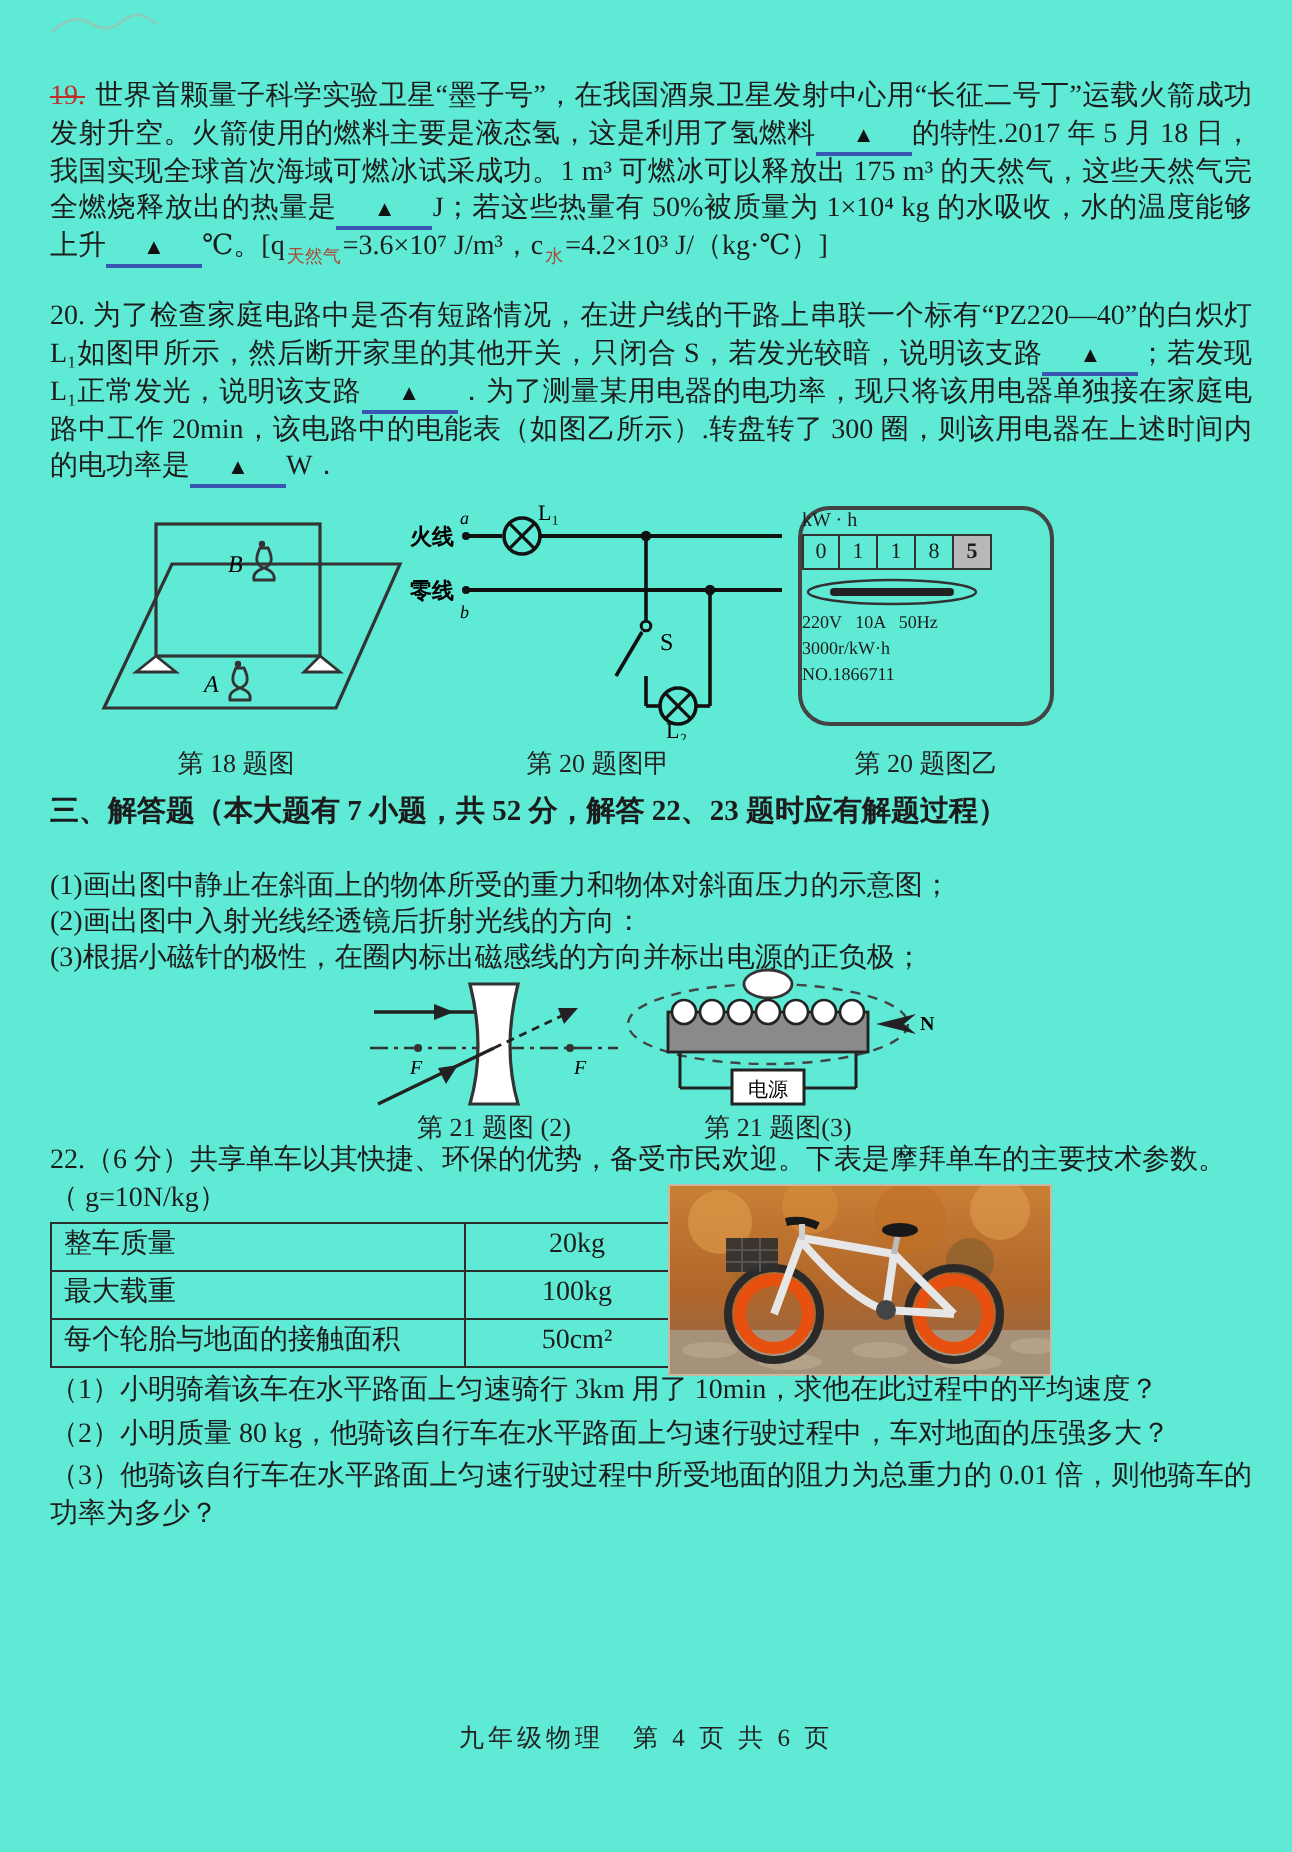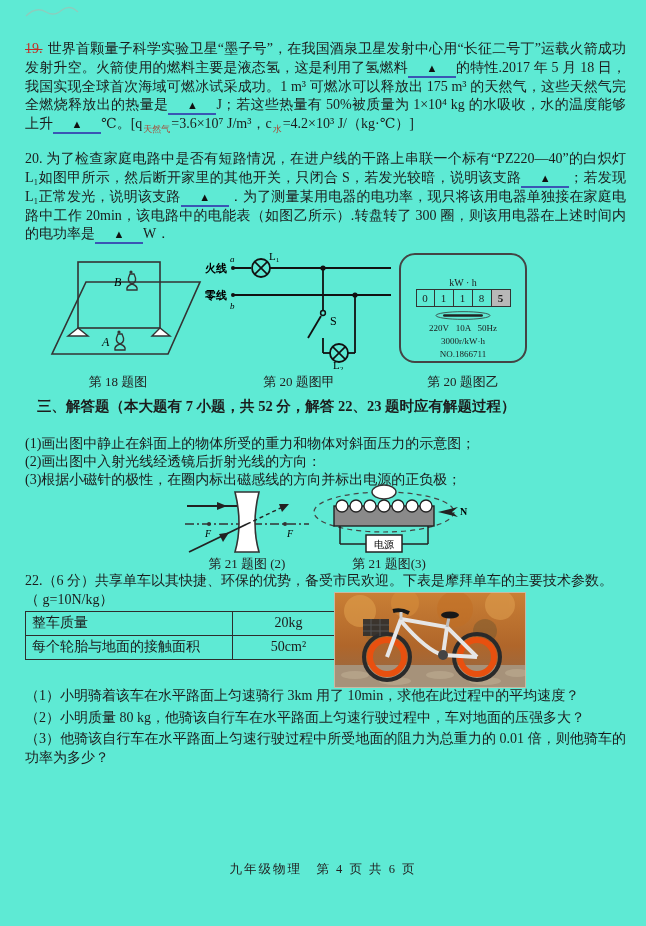--- a/index.html
+++ b/index.html
@@ -21,21 +21,21 @@
   .para{position:absolute;left:25px;width:601px;text-align:justify;overflow:hidden;}
   .tk-t{}
   .tk-b{
     display:inline-block;min-width:48px;text-align:center;
     border-bottom:2px solid var(--blank-underline);
     font-size:11px;line-height:12px;padding-bottom:2px;vertical-align:baseline;
     color:#111;
   }
   .tk-sub{font-size:9px;color:var(--formula-sub-red);vertical-align:-4px;margin:0 1px;}
   .qnum-red{color:var(--question-number-red);margin-right:5px;text-decoration:line-through;text-decoration-thickness:1px;}
-  .section-heading{position:absolute;left:25px;top:397px;width:601px;font-weight:bold;font-size:14.5px;margin-left:12px;}
+  .section-heading{position:absolute;left:25px;top:397px;width:601px;font-weight:bold;font-size:14.5px;}
   .line{position:absolute;left:25px;width:601px;white-space:nowrap;overflow:hidden;}
   .figrow{position:absolute;display:flex;flex-direction:column;align-items:center;}
   .caption{font-size:13px;color:#222;margin-top:auto;}
   
   .spec-table{position:absolute;left:25px;top:611px;border-collapse:collapse;}
   .spec-table td{
     border:1.6px solid #2d2d2d;height:24px;font-size:14px;padding:0 6px;
   }
   .spec-table td.c1{width:207px;text-align:left;}
   .spec-table td.c2{width:112px;text-align:center;}
@@ -112,21 +112,21 @@
       <line x1="129.6" y1="96.6" x2="142.4" y2="109.4" stroke="#111" stroke-width="1.6"></line>
       <line x1="142.4" y1="96.6" x2="129.6" y2="109.4" stroke="#111" stroke-width="1.6"></line>
       <text x="130" y="119" font-size="11">L₂</text>
       <line x1="145" y1="103" x2="152" y2="103" stroke="#111" stroke-width="1.8"></line>
       <line x1="152" y1="103" x2="152" y2="45" stroke="#111" stroke-width="1.8"></line>
     </svg>
     <div class="caption">第 20 题图甲</div>
   </div>
 
   <div class="figrow" style="left:396px;top:253px;width:134px;height:139px;">
-    <div style="width:128px;height:110px;border:2px solid #444;border-radius:16px;display:flex;flex-direction:column;align-items:center;padding-top:22px;">
+    <div style="width:128px;height:110px;border:2px solid #444;border-radius:16px;display:flex;flex-direction:column;align-items:flex-start;padding-top:0;">
       <div style="font-size:10px;line-height:11px;">kW · h</div>
       <div style="display:flex;margin-top:1px;">
         <span style="width:19px;height:18px;border:1.2px solid #333;display:inline-flex;align-items:center;justify-content:center;font-size:11px;">0</span>
         <span style="width:19px;height:18px;border:1.2px solid #333;border-left:none;display:inline-flex;align-items:center;justify-content:center;font-size:11px;">1</span>
         <span style="width:19px;height:18px;border:1.2px solid #333;border-left:none;display:inline-flex;align-items:center;justify-content:center;font-size:11px;">1</span>
         <span style="width:19px;height:18px;border:1.2px solid #333;border-left:none;display:inline-flex;align-items:center;justify-content:center;font-size:11px;">8</span>
         <span style="width:19px;height:18px;border:1.2px solid #333;border-left:none;display:inline-flex;align-items:center;justify-content:center;font-size:11px;font-weight:bold;background:var(--meter-digit-bg);">5</span>
       </div>
       <svg width="90" height="14" viewBox="0 0 90 14" style="margin-top:4px;">
         <ellipse cx="45" cy="7" rx="42" ry="6" fill="none" stroke="#333" stroke-width="1.2"></ellipse>
@@ -193,20 +193,24 @@
   </div>
 
   <div class="para" style="top:572px;height:20px;">22.（6 分）共享单车以其快捷、环保的优势，备受市民欢迎。下表是摩拜单车的主要技术参数。</div>
   <div class="line" style="top:591px;">（ g=10N/kg）</div>
 
   <table class="spec-table">
     <tbody>
       <tr>
         <td class="c1">整车质量</td>
         <td class="c2">20kg</td>
+      </tr>
+      <tr>
+        <td class="c1">最大载重</td>
+        <td class="c2">100kg</td>
       </tr>
       <tr>
         <td class="c1">每个轮胎与地面的接触面积</td>
         <td class="c2">50cm²</td>
       </tr>
     </tbody>
   </table>
 
   <div class="photo">
     <svg width="192" height="96" viewBox="0 0 192 96">

